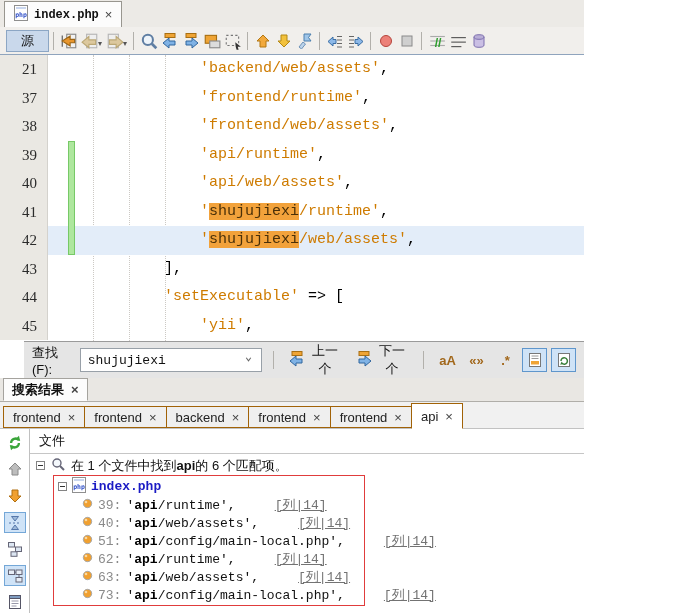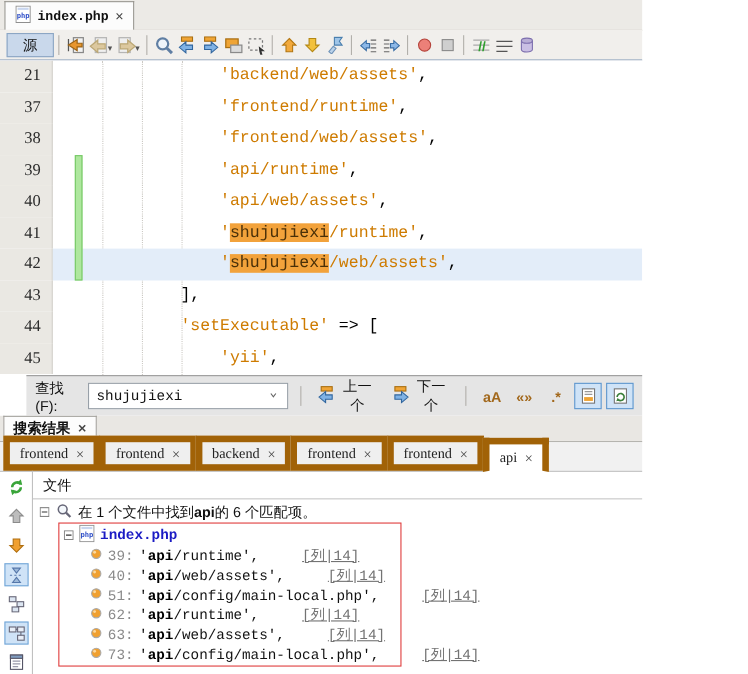--- a/index.html
+++ b/index.html
@@ -50,21 +50,21 @@
        border:1px solid transparent;font-weight:bold;color:#a2681c;box-sizing:border-box;padding:0 3px;}
   .ftg.on{background:#cfe3f7;border:1px solid #5f96cc;}
 
   
   .results{position:absolute;top:378px;left:0;right:0;bottom:0;background:#fff;}
   .ptabstrip{height:23px;background:#e9e7e3;border-bottom:1px solid #b0aea9;display:flex;align-items:flex-start;padding-left:3px;}
   .ptab{height:21px;display:flex;align-items:center;gap:7px;padding:0 8px;background:#fcfcfc;
         border:1px solid #a5a39e;border-bottom:1px solid #fcfcfc;margin-bottom:-1px;font-weight:bold;font-size:13px;}
   .itabstrip{height:26px;background:#f1f1f1;border-bottom:1px solid #c2c2c2;display:flex;align-items:flex-end;padding-left:3px;}
   .itab{height:20px;display:flex;align-items:center;gap:7px;padding:0 9px;background:#efefef;
-        border:6px solid #a16207;margin-right:-1px;font-family:Liberation Serif, serif;font-size:13px;color:#222;justify-content:flex-end;}
+        border:1px solid #a16207;margin-right:-1px;font-family:Liberation Sans, sans-serif;font-size:13px;color:#222;justify-content:flex-end;}
   .itab.active{height:24px;background:#fff;margin-bottom:-1px;border-bottom:1px solid #fff;}
   .rcontent{position:absolute;top:50px;left:0;right:0;bottom:0;display:flex;}
   .sidebar{width:30px;flex:none;border-right:1px solid #c0c0c0;display:flex;flex-direction:column;
            align-items:center;padding-top:4px;gap:5px;box-sizing:border-box;}
   .sbtn{width:22px;height:22px;display:flex;align-items:center;justify-content:center;
         border:1px solid transparent;box-sizing:border-box;}
   .sbtn.on{background:#cfe3f7;border:1px solid #74a7d7;}
   .treearea{flex:1;position:relative;}
   .theader{height:25px;border-bottom:1px solid #c6c6c6;display:flex;align-items:center;padding-left:9px;font-size:13px;color:#111;}
   .trow{display:flex;align-items:center;gap:5px;}

